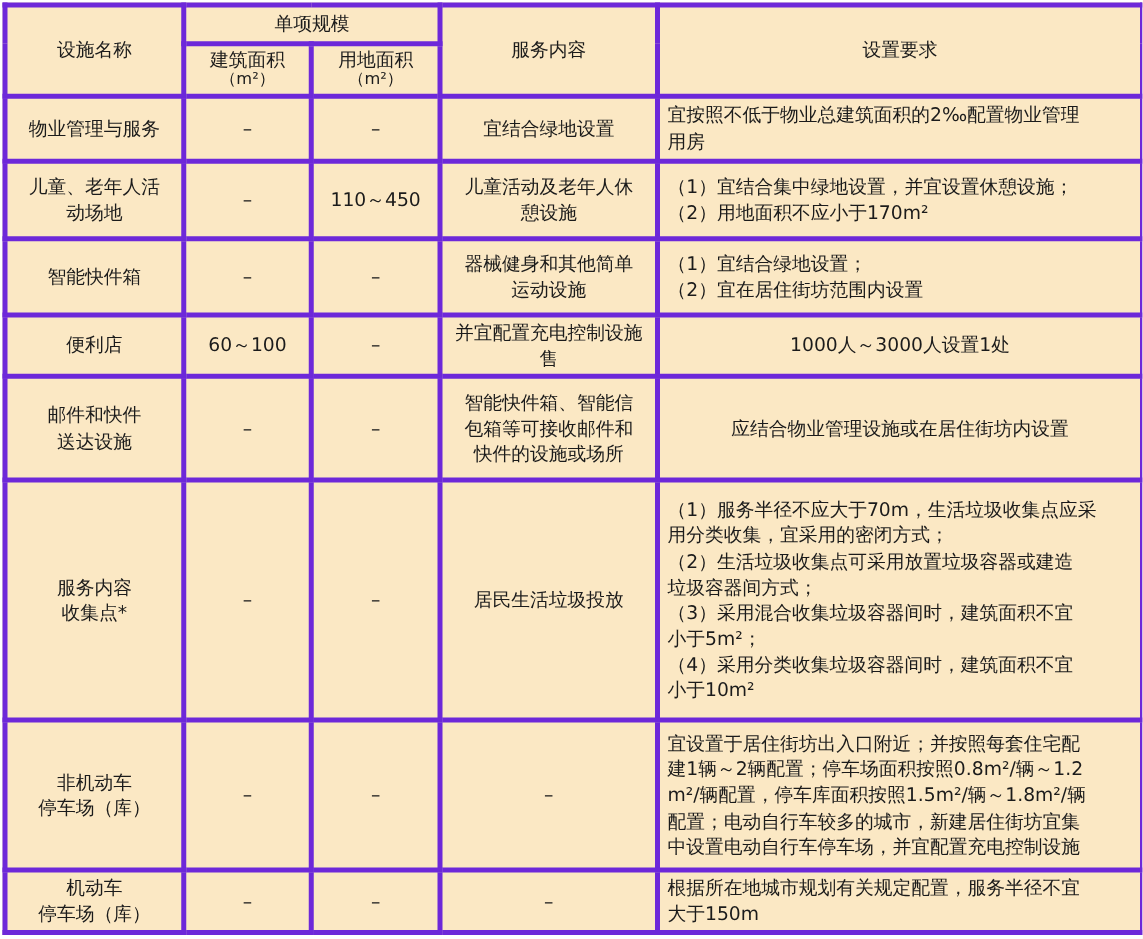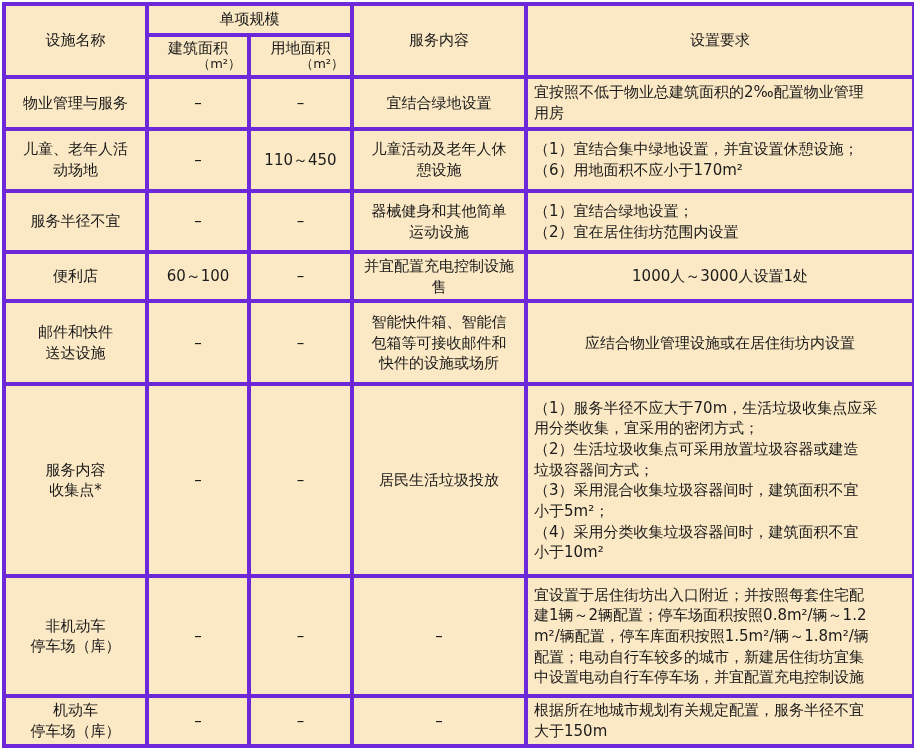--- a/index.html
+++ b/index.html
@@ -34,21 +34,21 @@
     font-weight: normal;
     white-space: pre-line;
     overflow: hidden;
   }
   .c { text-align: center; }
   .l { text-align: left; margin-top: 15px; }
   .unit {
     display: block;
     font-size: 13px;
     line-height: 1.1;
-    text-align: right;
+    text-align: center;
   }
   .hdr-sub { line-height: 1.15; padding-top: 0; }
 </style>
 </head>
 <body>
 
 <div class="page">
   <table class="spec-table">
     <colgroup>
       <col style="width:143px">
@@ -80,25 +80,25 @@
       </tr>
 
       <tr style="height:62px">
         <td class="c">儿童、老年人活
 动场地</td>
         <td class="c">–</td>
         <td class="c">110～450</td>
         <td class="c">儿童活动及老年人休
 憩设施</td>
         <td class="l">（1）宜结合集中绿地设置，并宜设置休憩设施；
-（6）用地面积不应小于170m²</td>
+（2）用地面积不应小于170m²</td>
       </tr>
 
       <tr style="height:61px">
-        <td class="c">服务半径不宜</td>
+        <td class="c">智能快件箱</td>
         <td class="c">–</td>
         <td class="c">–</td>
         <td class="c">器械健身和其他简单
 运动设施</td>
         <td class="l">（1）宜结合绿地设置；
 （2）宜在居住街坊范围内设置</td>
       </tr>
 
       <tr style="height:49px">
         <td class="c">便利店</td>

